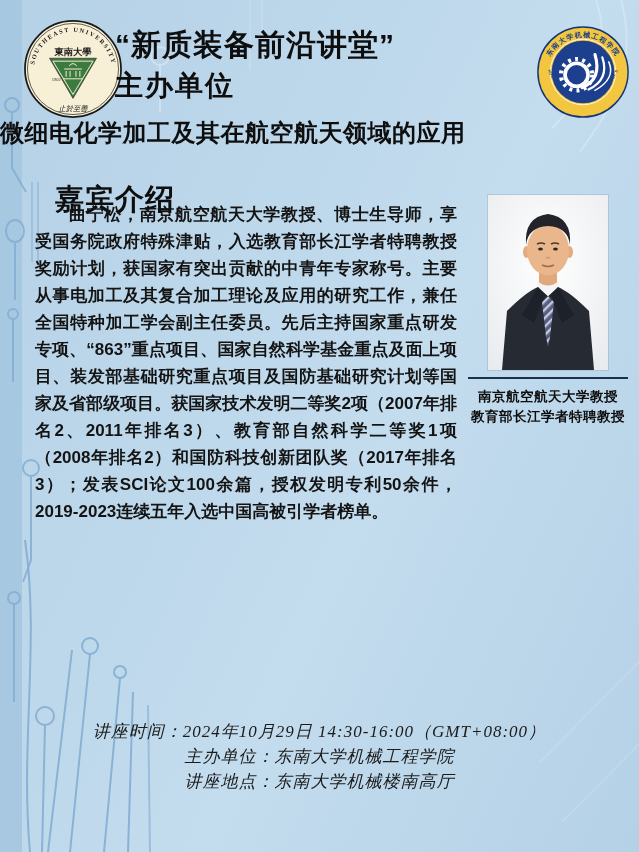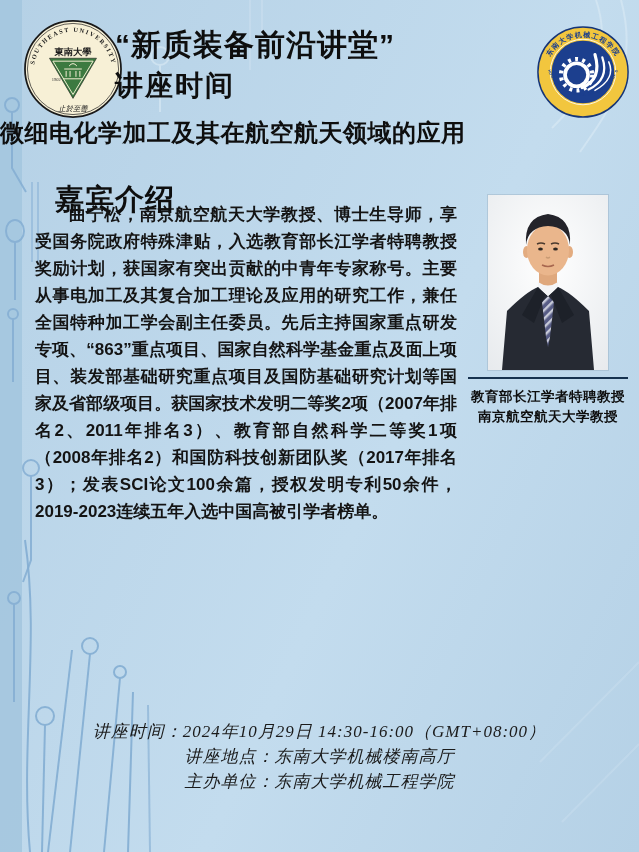--- a/index.html
+++ b/index.html
@@ -139,21 +139,21 @@
       <g fill="none" stroke="#ffffff" stroke-linecap="round">
         <path d="M49,67 Q71,58 63,31" stroke-width="3.4"></path>
         <path d="M56,69 Q79,58 71,34" stroke-width="2.4"></path>
         <path d="M63,70 Q86,57 78,39" stroke-width="1.6"></path>
       </g>
     </svg>
   </div>
 
   <div class="title-block">
     <div class="series-title">“新质装备前沿讲堂”</div>
-    <div class="session">讲座时间</div>
+    <div class="session">主办单位</div>
   </div>
   <div class="lecture-title">微细电化学加工及其在航空航天领域的应用</div>
 
   <h2 id="guest-heading" class="section-heading">嘉宾介绍</h2>
   <p class="bio-text">曲宁松，南京航空航天大学教授、博士生导师，享受国务院政府特殊津贴，入选教育部长江学者特聘教授奖励计划，获国家有突出贡献的中青年专家称号。主要从事电加工及其复合加工理论及应用的研究工作，兼任全国特种加工学会副主任委员。先后主持国家重点研发专项、“863”重点项目、国家自然科学基金重点及面上项目、装发部基础研究重点项目及国防基础研究计划等国家及省部级项目。获国家技术发明二等奖2项（2007年排名2、2011年排名3）、教育部自然科学二等奖1项（2008年排名2）和国防科技创新团队奖（2017年排名3）；发表SCI论文100余篇，授权发明专利50余件，2019-2023连续五年入选中国高被引学者榜单。</p>
 
   <aside class="speaker-card">
     <div class="speaker-photo">
       <svg viewBox="0 0 120 175" xmlns="http://www.w3.org/2000/svg">
         <defs>
@@ -181,30 +181,30 @@
           <path d="M49,49 Q53,47 57,49" stroke="#4a3a2e" stroke-width="1.4" fill="none"></path>
           <path d="M63,49 Q67,47 71,49" stroke="#4a3a2e" stroke-width="1.4" fill="none"></path>
           <ellipse cx="52.5" cy="54" rx="2.4" ry="1.5" fill="#2c2620"></ellipse>
           <ellipse cx="67.5" cy="54" rx="2.4" ry="1.5" fill="#2c2620"></ellipse>
           <path d="M58,62 Q60,64 62,62" stroke="#c89a73" stroke-width="1.2" fill="none"></path>
           <path d="M54,70 Q60,73 66,70" stroke="#a8674f" stroke-width="1.5" fill="none"></path>
         </g>
       </svg>
     </div>
     <hr class="speaker-divider">
+    <div class="speaker-title">南京航空航天大学教授</div>
     <div class="speaker-title">教育部长江学者特聘教授</div>
-    <div class="speaker-title">南京航空航天大学教授</div>
   </aside>
 
 
   <footer class="footer-info">
     <div class="footer-line">
       <span>讲座时间：</span><span>2024年10月29日 14:30-16:00（GMT+08:00）</span>
     </div>
     <div class="footer-line">
+      <span>主办单位：</span><span>东南大学机械工程学院</span>
+    </div>
+    <div class="footer-line">
       <span>讲座地点：</span><span>东南大学机械楼南高厅</span>
     </div>
-    <div class="footer-line">
-      <span>主办单位：</span><span>东南大学机械工程学院</span>
-    </div>
   </footer>
 
 </div>
 
 </body></html>

